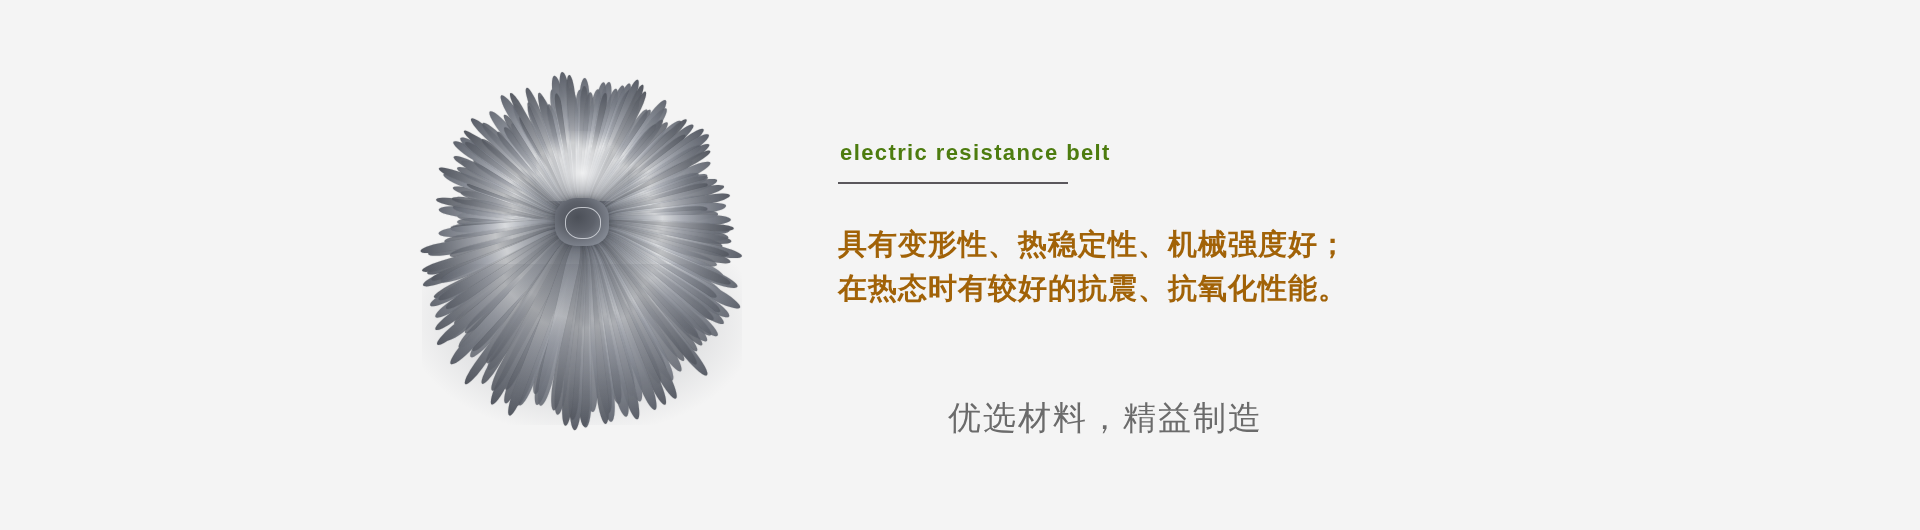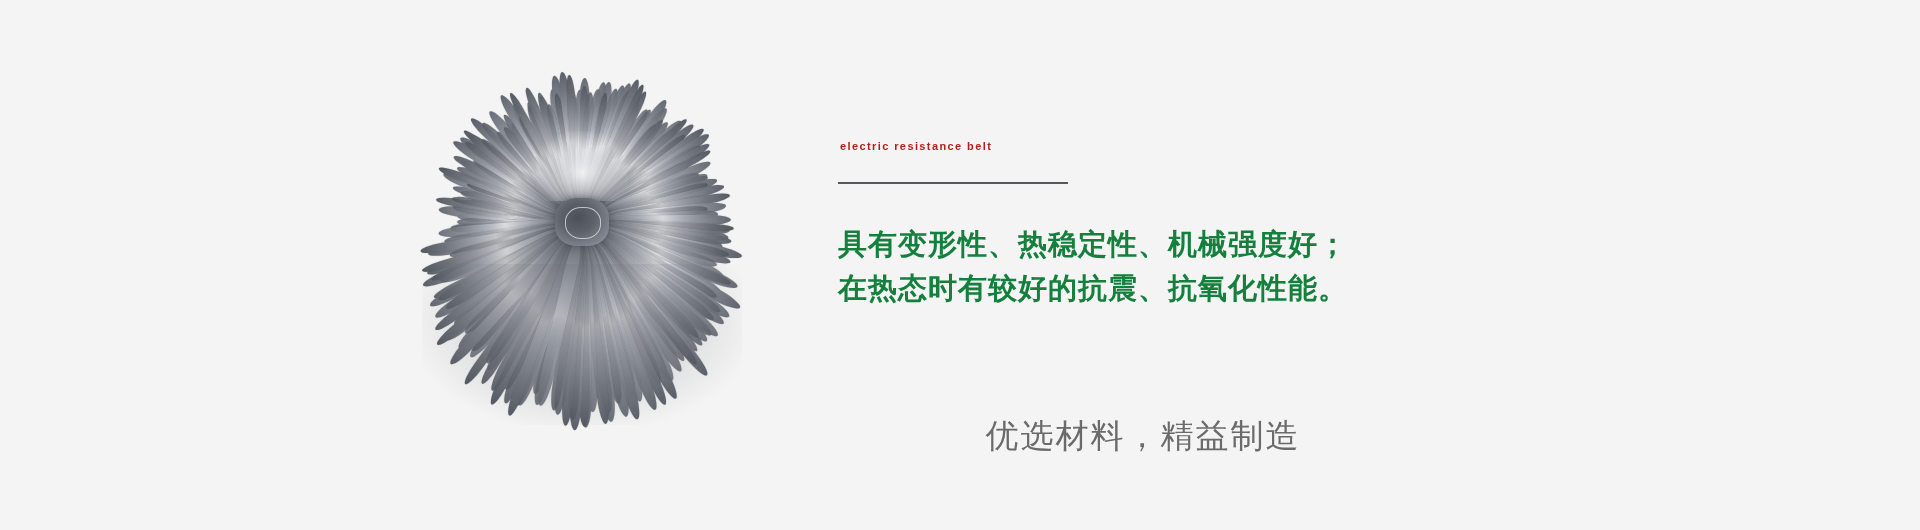--- a/index.html
+++ b/index.html
@@ -122,55 +122,55 @@
     font-weight: 700;
     color: #1878c8;
     letter-spacing: 2px;
     white-space: nowrap;
   }
 
   .title-en {
     position: absolute;
     left: 2px;
     top: 140px;
-    font-size: 11px;
+    font-size: 22px;
     font-weight: 700;
-    color: #b91c1c;
+    color: #4d7c0f;
     letter-spacing: 1.4px;
     white-space: nowrap;
   }
 
   .divider {
     position: absolute;
     left: 0;
     top: 182px;
     width: 230px;
     height: 2px;
     background: #5a575c;
   }
 
   .desc {
     position: absolute;
     left: 0;
     top: 222px;
     font-size: 29px;
     line-height: 44px;
-    color: #15803d;
+    color: #a16207;
     font-weight: 700;
     letter-spacing: 1px;
     white-space: nowrap;
   }
   .desc div { white-space: nowrap; }
 
   .tagline {
     position: absolute;
     left: 110px;
-    top: 416px;
+    top: 398px;
     width: 390px;
-    text-align: center;
+    text-align: left;
   }
   .tagline-cn {
     font-size: 33px;
     line-height: 40px;
     color: #6b6b6b;
     letter-spacing: 2px;
     white-space: nowrap;
   }
   .tagline-en {
     margin-top: 4px;

